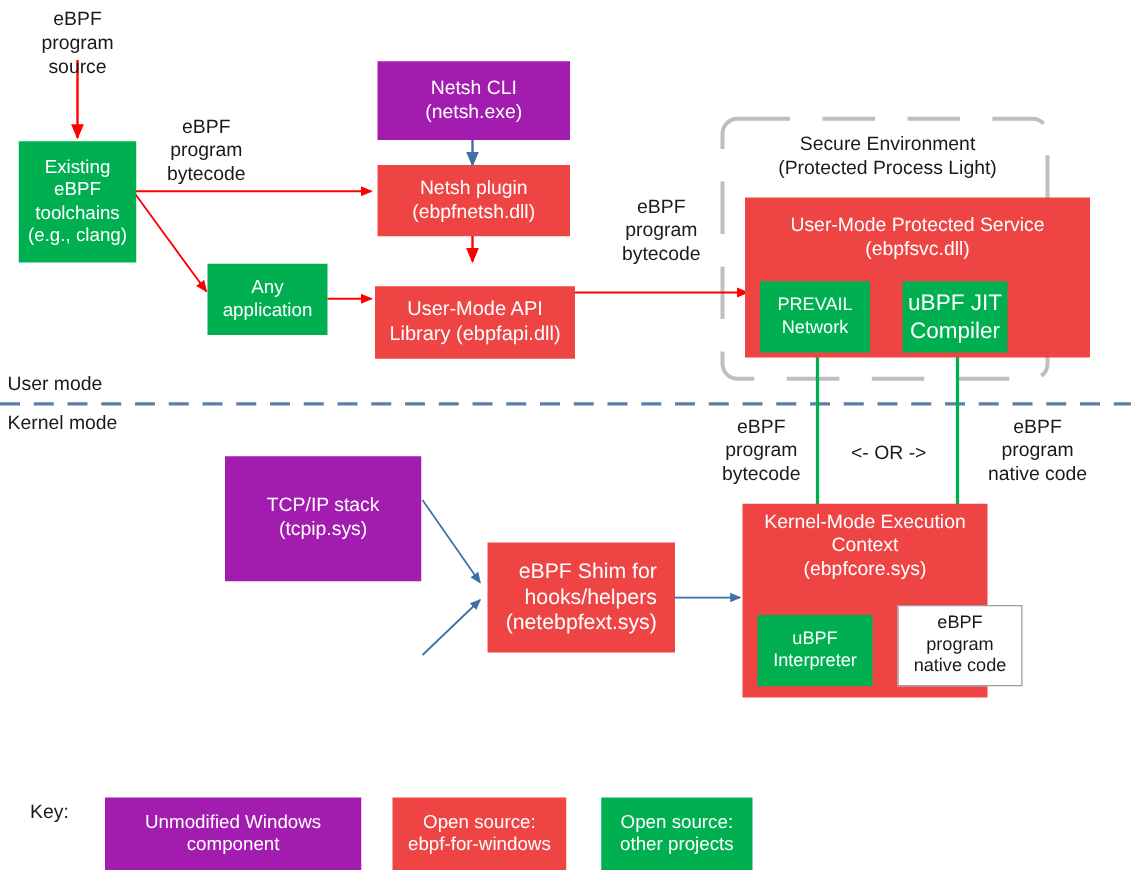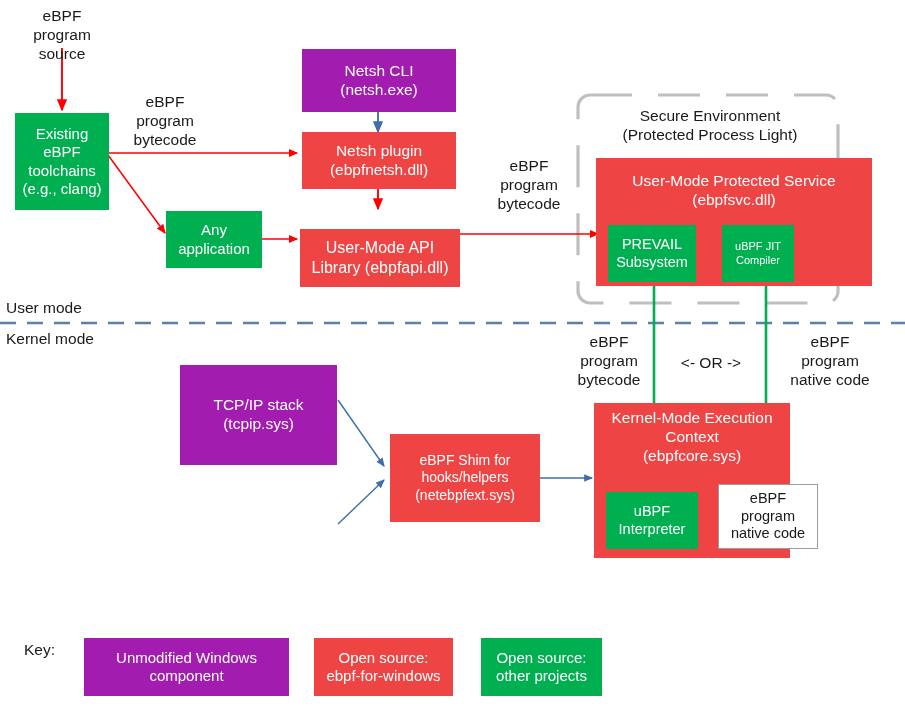--- a/index.html
+++ b/index.html
@@ -108,30 +108,30 @@
 (ebpfnetsh.dll)</div>
 
   <div class="node lgreen" style="left:300px;top:210px;width:160px;height:58px;font-size:16px;margin-top:19px;">User-Mode API
 Library (ebpfapi.dll)</div>
 
   <div class="node lgreen" style="left:596px;top:158px;width:276px;height:128px;
               align-items:flex-start;padding-top:14px;font-size:15.5px;">User-Mode Protected Service
 (ebpfsvc.dll)</div>
 
   <div class="node dgreen" style="left:608px;top:225px;width:88px;height:57px;font-size:14.5px;">PREVAIL
-Subsystem</div>
+Network</div>
 
-  <div class="node dgreen" style="left:722px;top:225px;width:72px;height:57px;font-size:11px;">uBPF JIT
+  <div class="node dgreen" style="left:722px;top:225px;width:84px;height:57px;font-size:18px;">uBPF JIT
 Compiler</div>
 
   <div class="node purple" style="left:180px;top:365px;width:157px;height:100px;font-size:15.5px;">TCP/IP stack
 (tcpip.sys)</div>
 
 
-  <div class="node lgreen" style="left:390px;top:434px;width:150px;height:88px;font-size:14px;">eBPF Shim for
+  <div class="node lgreen" style="left:390px;top:434px;width:150px;height:88px;font-size:17px;text-align:right;">eBPF Shim for
 hooks/helpers
 (netebpfext.sys)</div>
 
   <div class="node lgreen" style="left:594px;top:403px;width:196px;height:155px;
               align-items:flex-start;padding-top:6px;font-size:15.5px;">Kernel-Mode Execution
 Context
 (ebpfcore.sys)</div>
 
   <div class="node dgreen" style="left:606px;top:492px;width:92px;height:57px;font-size:14.5px;">uBPF
 Interpreter</div>

